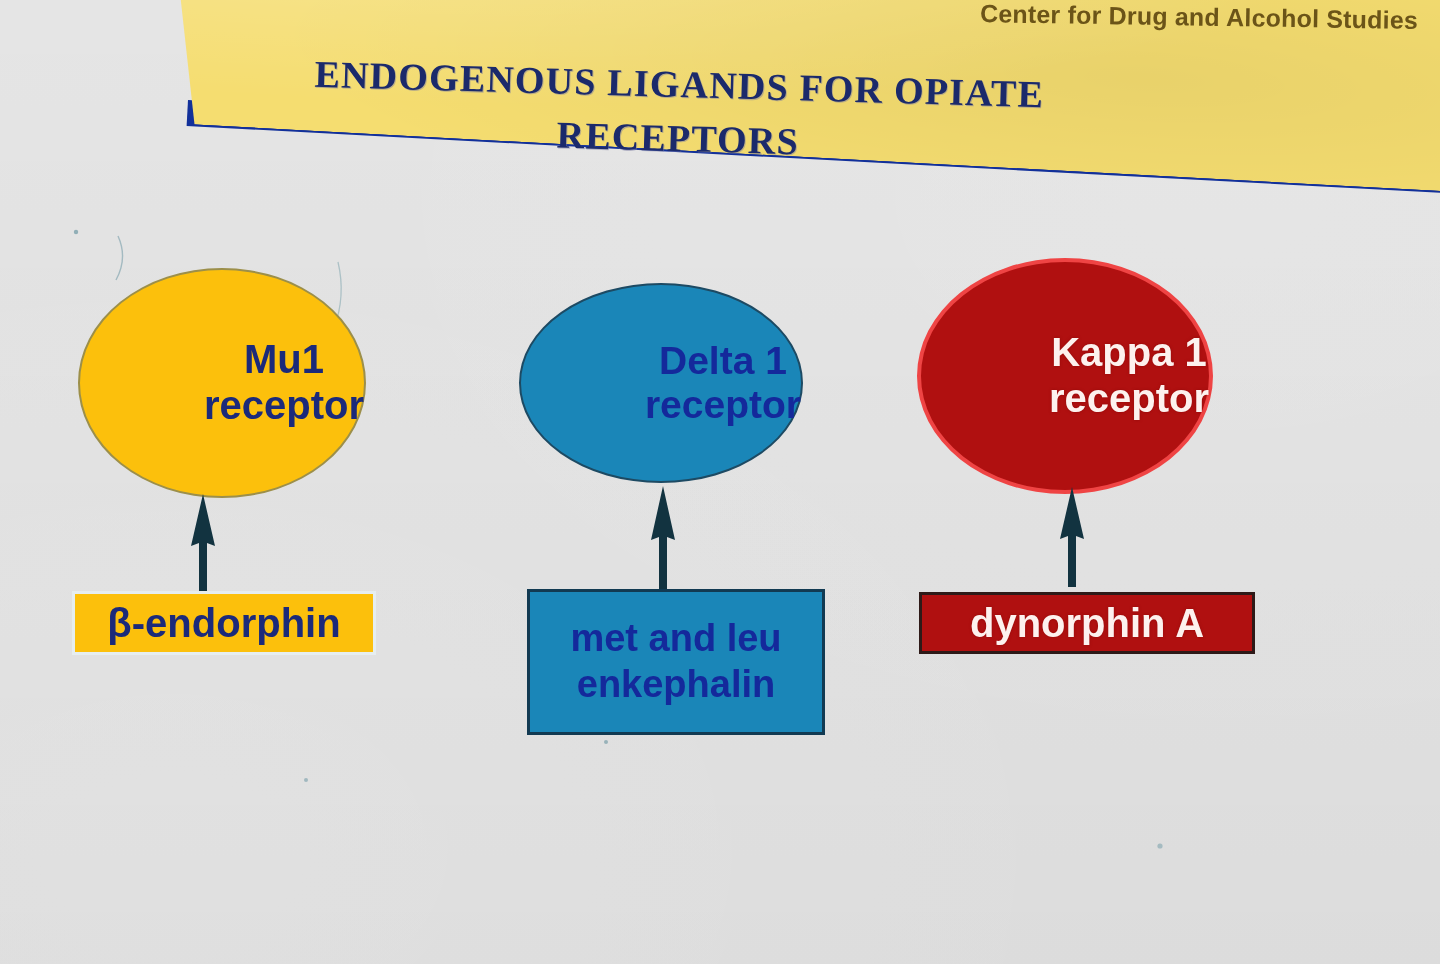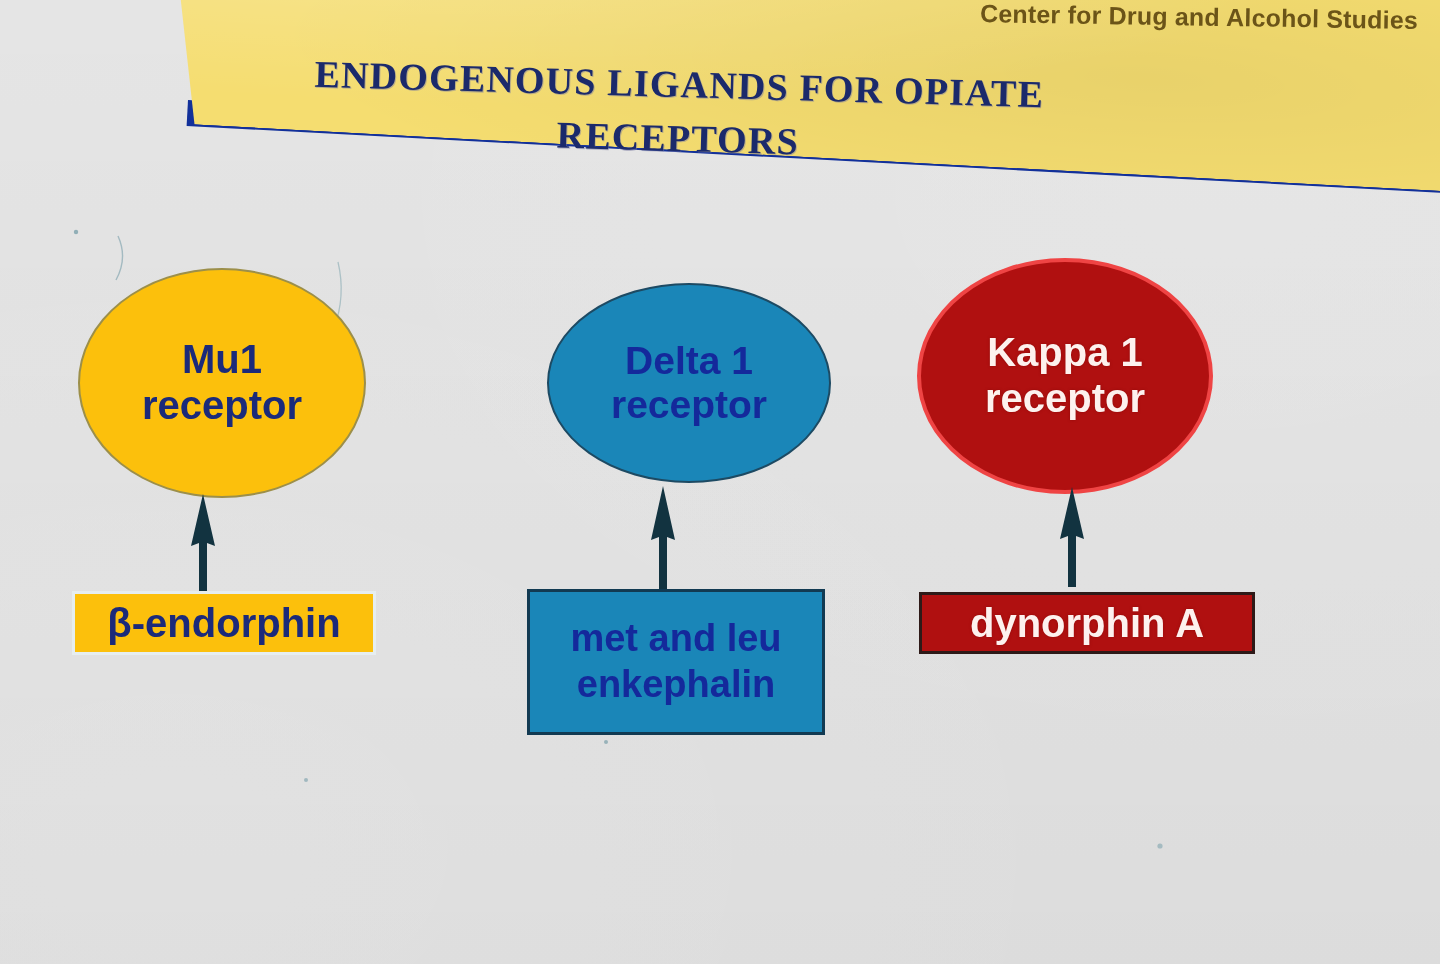--- a/index.html
+++ b/index.html
@@ -96,39 +96,39 @@
     transform: rotate(1.6deg);
     transform-origin: 50% 0%;
     text-shadow: 1px 1px 0 rgba(120,120,160,0.45);
   }
 
   
   .receptor {
     position: absolute;
     display: flex;
     align-items: center;
-    justify-content: center;
+    justify-content: flex-end;
     text-align: center;
     border-radius: 50%;
     font-weight: bold;
     line-height: 1.14;
     z-index: 5;
   }
   .receptor-mu {
     left: 78px;
     top: 268px;
     width: 284px;
     height: 226px;
     background: #fcc00c;
     border: 2px solid #9c8f4a;
     color: #1b2a7a;
     font-size: 40px;
   }
   .receptor-delta {
-    left: 547px;
+    left: 519px;
     top: 283px;
     width: 280px;
     height: 196px;
     background: #1a86b8;
     border: 2px solid #1d4a63;
     color: #14299b;
     font-size: 39px;
   }
   .receptor-kappa {
     left: 917px;

